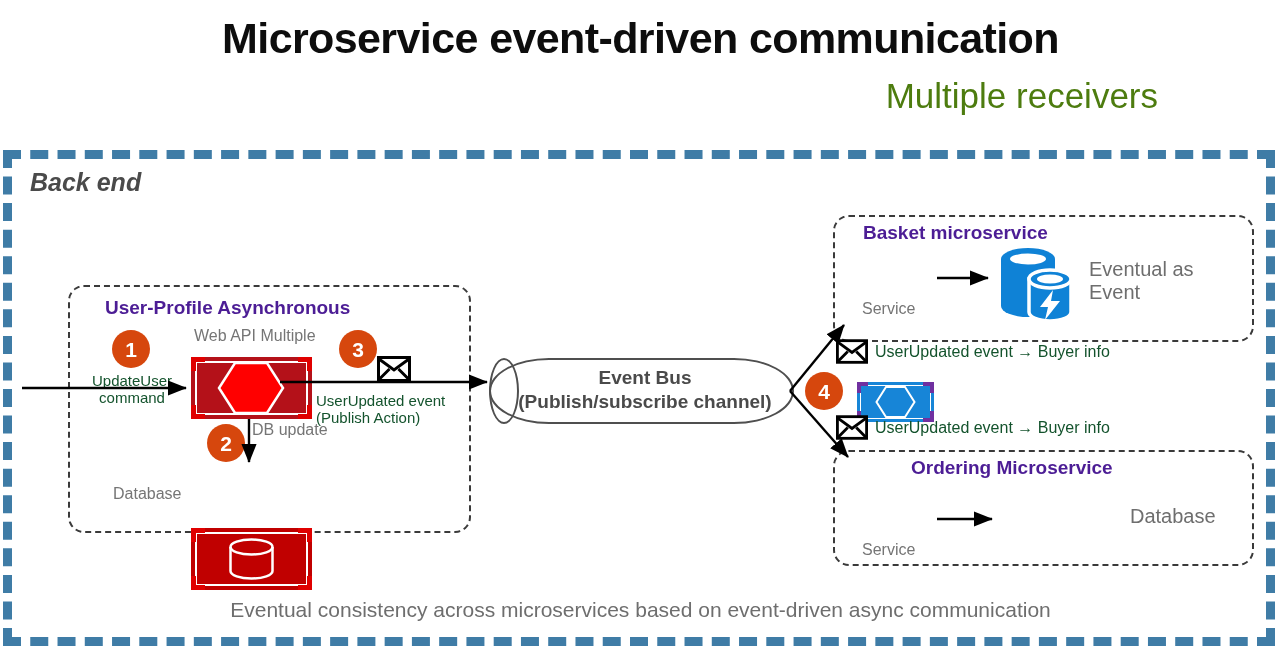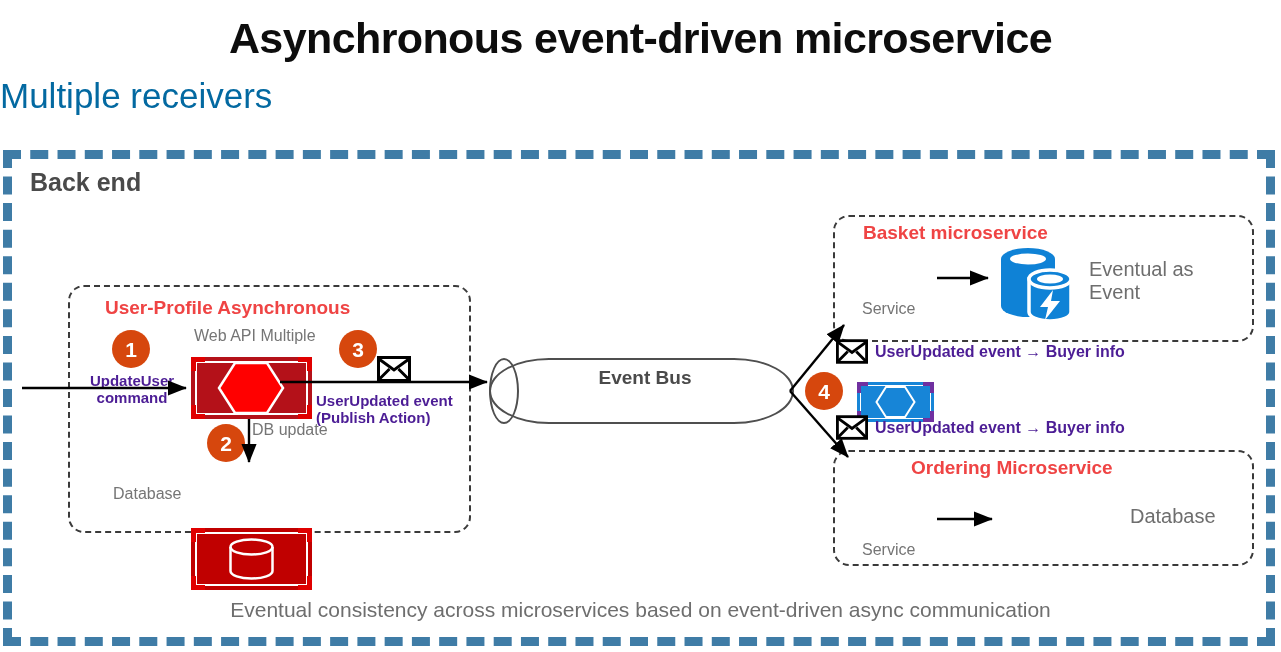--- a/index.html
+++ b/index.html
@@ -4,45 +4,45 @@
 <style>
   html,body{margin:0;padding:0;background:#ffffff;}
   body{width:1281px;height:652px;position:relative;overflow:hidden;
        font-family:"Liberation Sans","DejaVu Sans",sans-serif;color:#404040;}
   .abs{position:absolute;}
 
   
   #title-main{left:0;top:16px;width:1281px;text-align:center;
       font-size:43px;font-weight:bold;color:#0d0d0d;letter-spacing:-0.6px;
       line-height:1.05;}
-  #title-sub{left:0;top:78px;width:1158px;text-align:left;
-      font-size:35px;font-weight:400;color:#0369a1;line-height:1.05;}
+  #title-sub{left:0;top:78px;width:1158px;text-align:right;
+      font-size:35px;font-weight:400;color:#4d7c0f;line-height:1.05;}
 
   
   #backend-frame{left:3px;top:150px;width:1272px;height:496px;
       border:9px dashed #3f7ca6;box-sizing:border-box;background:transparent;}
-  #backend-label{left:30px;top:168px;font-size:25px;font-weight:bold;color:#4a4a4a;}
+  #backend-label{left:30px;top:168px;font-size:25px;font-weight:bold;color:#4a4a4a;font-style:italic;}
 
   
   .ms-box{border:2px dashed #3a3a3a;border-radius:16px;box-sizing:border-box;background:transparent;}
-  .ms-title{font-size:19px;font-weight:bold;color:#ef4444;}
+  .ms-title{font-size:19px;font-weight:bold;color:#4c1d95;}
 
   #ms-userprofile{left:68px;top:285px;width:403px;height:248px;}
   #ms-userprofile-title{left:105px;top:297px;}
   #ms-basket{left:833px;top:215px;width:421px;height:127px;}
   #ms-basket-title{left:863px;top:222px;}
   #ms-ordering{left:833px;top:450px;width:421px;height:116px;}
   #ms-ordering-title{left:863px;top:457px;margin-left:48px;}
 
   
   .cap{font-size:16px;color:#757575;font-weight:400;white-space:nowrap;}
   .cap-lg{font-size:20px;color:#6e6e6e;font-weight:400;white-space:nowrap;line-height:1.15;}
 
   
-  .lbl-bold{font-size:15px;font-weight:bold;color:#4c1d95;line-height:1.15;white-space:nowrap;}
+  .lbl-bold{font-size:15px;font-weight:normal;color:#14532d;line-height:1.15;white-space:nowrap;}
 
   
   .step{width:38px;height:38px;border-radius:50%;background:#d6470d;color:#fff;
         font-size:21px;font-weight:bold;display:flex;align-items:center;
         justify-content:center;line-height:1;}
 
   
   .plate{box-sizing:border-box;position:relative;}
   .plate .inner{position:absolute;inset:4px;border:2px solid #ffffff;box-sizing:border-box;}
   .brk{position:absolute;width:9px;height:9px;}
@@ -64,21 +64,21 @@
 
   svg{display:block;overflow:visible;}
   #wires{left:0;top:0;width:1281px;height:652px;pointer-events:none;}
 
   #bottom-caption{left:0;top:598px;width:1281px;text-align:center;
       font-size:21px;color:#6e6e6e;}
 </style>
 </head>
 <body>
 
-<div class="abs" id="title-main">Asynchronous event-driven microservice</div>
+<div class="abs" id="title-main">Microservice event-driven communication</div>
 <div class="abs" id="title-sub">Multiple receivers</div>
 
 <div class="abs" id="backend-frame"></div>
 <div class="abs" id="backend-label">Back end</div>
 
 <div class="abs ms-box" id="ms-userprofile"></div>
 <div class="abs ms-title" id="ms-userprofile-title">User-Profile Asynchronous</div>
 
 <div class="abs cap" style="left:194px;top:327px;">Web API Multiple</div>
 
@@ -125,20 +125,21 @@
 </div>
 <div class="abs lbl-bold" style="left:316px;top:392px;text-align:left;width:160px;">
   <span>UserUpdated event</span><br>
   <span>(Publish Action)</span>
 </div>
 
 <div class="abs" id="eventbus"></div>
 <div class="abs" id="eventbus-cap"></div>
 <div class="abs" id="eventbus-text">
   <span>Event Bus</span><br>
+  <span>(Publish/subscribe channel)</span>
 </div>
 <div class="abs step" style="left:805px;top:372px;">4</div>
 
 <div class="abs ms-box" id="ms-basket"></div>
 <div class="abs ms-title" id="ms-basket-title">Basket microservice</div>
 
 <div class="abs plate" id="basket-service-plate" style="left:857px;top:258px;width:77px;height:40px;background:#1785d7;">
   <div class="inner" style="inset:3px;border-width:1.5px;"></div>
   <svg style="position:absolute;left:0;top:0;width:77px;height:40px;" viewBox="0 0 77 40">
     <polygon points="29,5 48,5 57.5,20 48,35 29,35 19.5,20" fill="none" stroke="#ffffff" stroke-width="2"></polygon>

